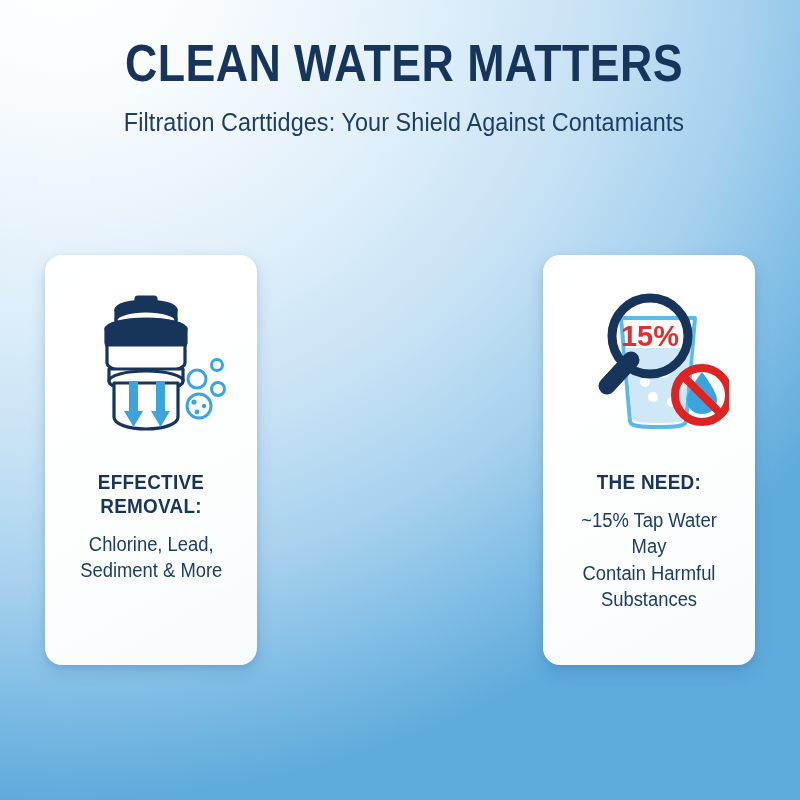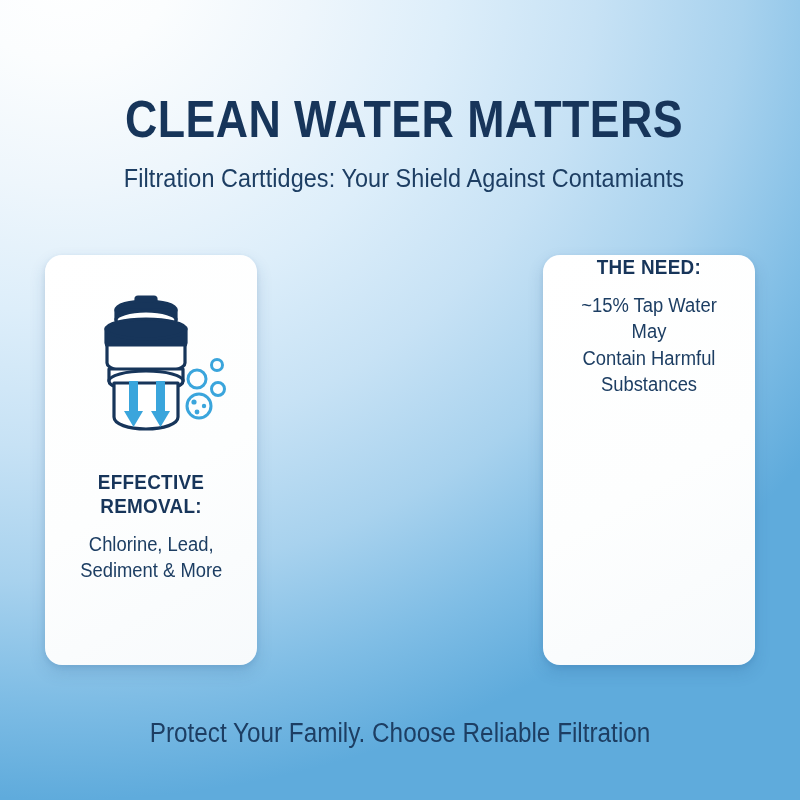--- a/index.html
+++ b/index.html
@@ -30,21 +30,21 @@
         #5fabdc 100%);
     overflow: hidden;
   }
 
   
   .header {
     position: absolute;
     top: 0;
     left: 8px;
     right: 0;
-    padding-top: 92px;
+    padding-top: 36px;
     text-align: center;
   }
   .poster-title {
     margin: 0;
     font-family: "Liberation Sans Narrow", "Liberation Sans", sans-serif;
     font-size: 52px;
     line-height: 1.06;
     font-weight: bold;
     letter-spacing: 0.5px;
     color: #17355a;
@@ -181,25 +181,49 @@
             <circle cx="121" cy="119" r="2.4"></circle>
           </g>
         </svg>
       </div>
       <div class="card-heading">EFFECTIVE REMOVAL:</div>
       <div class="card-body" style="white-space: pre-line;">Chlorine, Lead,
 Sediment &amp; More</div>
     </div>
 
     <div class="card">
+      <div class="card-icon">
+        <svg width="160" height="145" viewBox="0 0 160 145">
+
+          <path d="M52 28 L126 28 L117 131 C117 135 112 137 89 137 C66 137 61 135 61 131 Z" fill="#ffffff" stroke="#5bbbe8" stroke-width="4" stroke-linejoin="round"></path>
+          <path d="M56 58 L122 58 L115 128 C115 131 110 133 89 133 C68 133 63 131 63 128 Z" fill="#cfe8f7"></path>
+
+          <g fill="#ffffff">
+            <circle cx="76" cy="92" r="5"></circle>
+            <circle cx="95" cy="83" r="5"></circle>
+            <circle cx="110" cy="95" r="5"></circle>
+            <circle cx="84" cy="107" r="5"></circle>
+            <circle cx="103" cy="112" r="5"></circle>
+          </g>
+
+          <line x1="38" y1="96" x2="62" y2="70" stroke="#17355a" stroke-width="17" stroke-linecap="round"></line>
+
+          <circle cx="81" cy="46" r="38" fill="none" stroke="#17355a" stroke-width="9"></circle>
+
+          <text x="81" y="56" text-anchor="middle" font-family="Liberation Sans Narrow, Liberation Sans, sans-serif" font-size="29" font-weight="bold" fill="#e03030">15%</text>
+
+          <g>
+            <path d="M133 82 C133 82 118 101 118 110 C118 118 124 124 133 124 C142 124 148 118 148 110 C148 101 133 82 133 82 Z" fill="#3aa5dc"></path>
+            <circle cx="133" cy="105" r="27" fill="none" stroke="#dc2424" stroke-width="8"></circle>
+            <line x1="114" y1="86" x2="152" y2="124" stroke="#dc2424" stroke-width="8" stroke-linecap="round"></line>
+          </g>
+        </svg>
+      </div>
       <div class="card-heading">THE NEED:</div>
       <div class="card-body" style="white-space: pre-line;">~15% Tap Water May
 Contain Harmful
 Substances</div>
     </div>
 
   </div>
 
-  <div class="footer">
-    <p class="footer-text">Protect Your Family. Choose Reliable Filtration</p>
-  </div>
 
 </div>
 
 </body></html>

